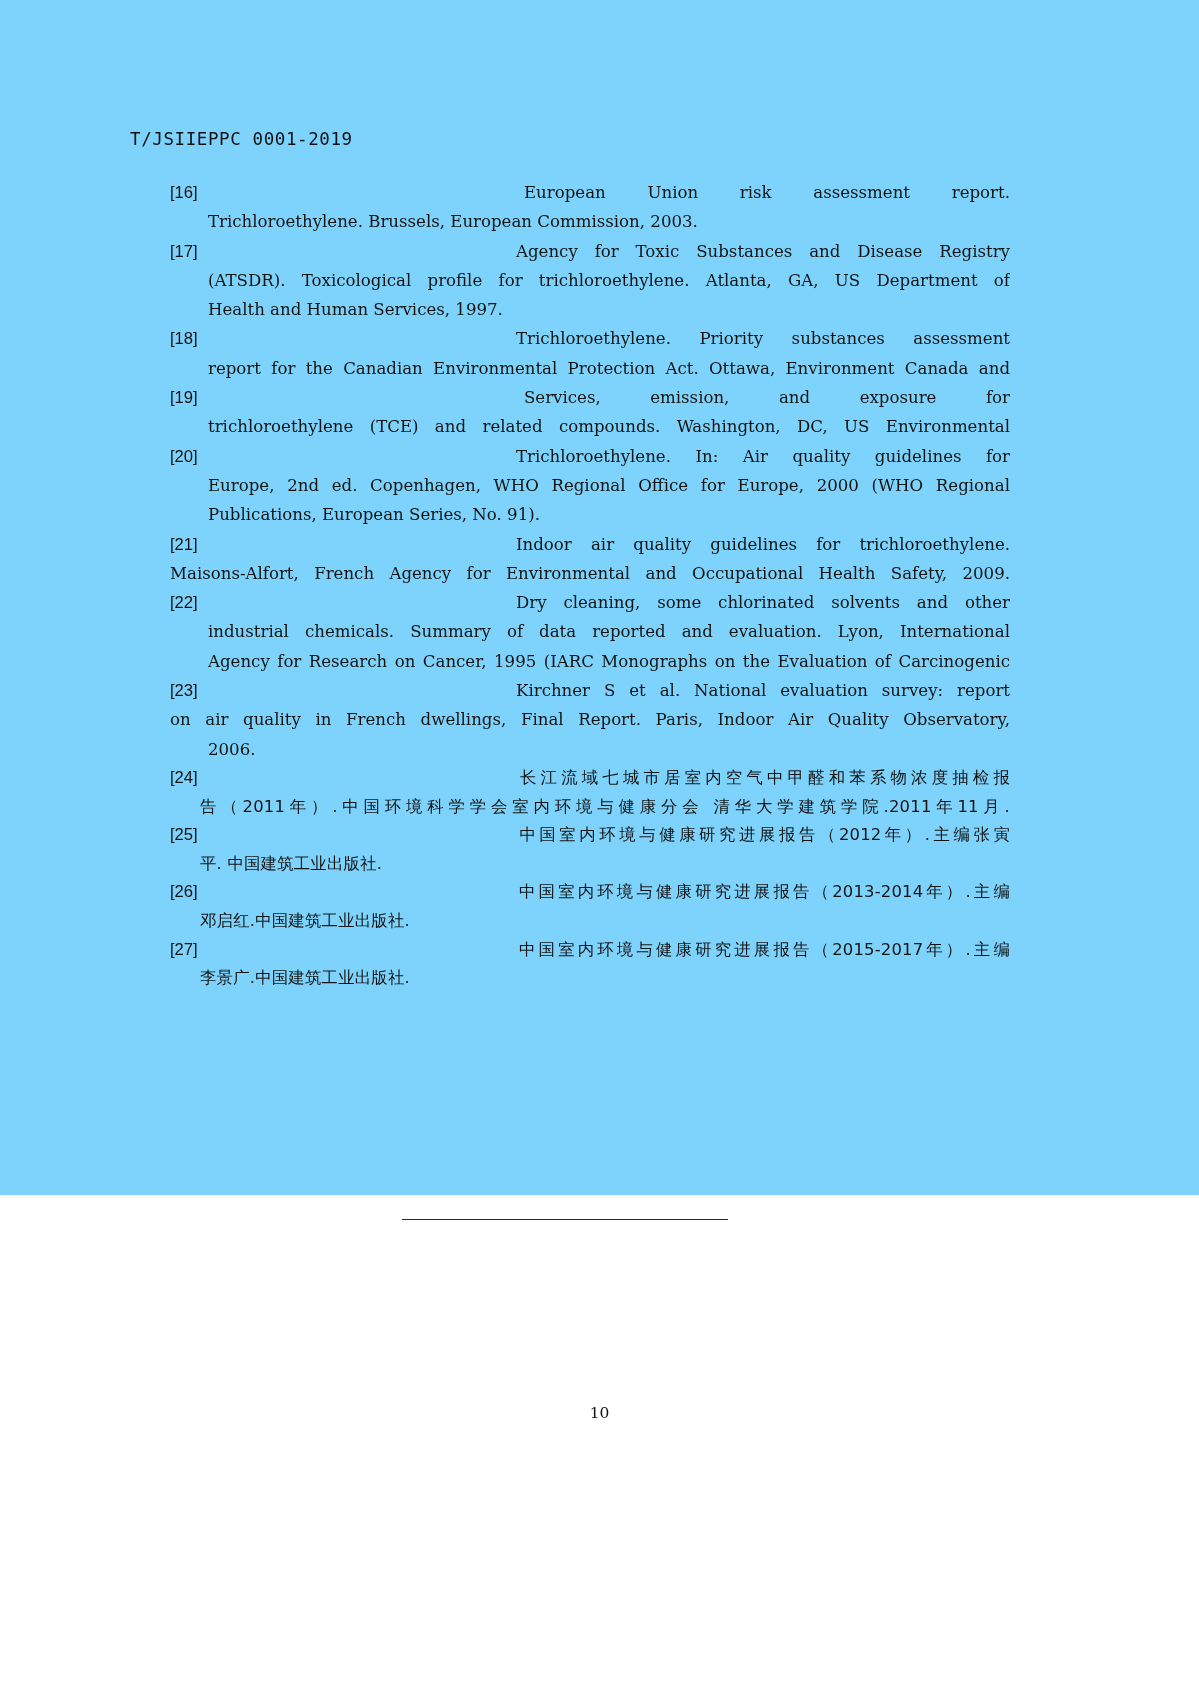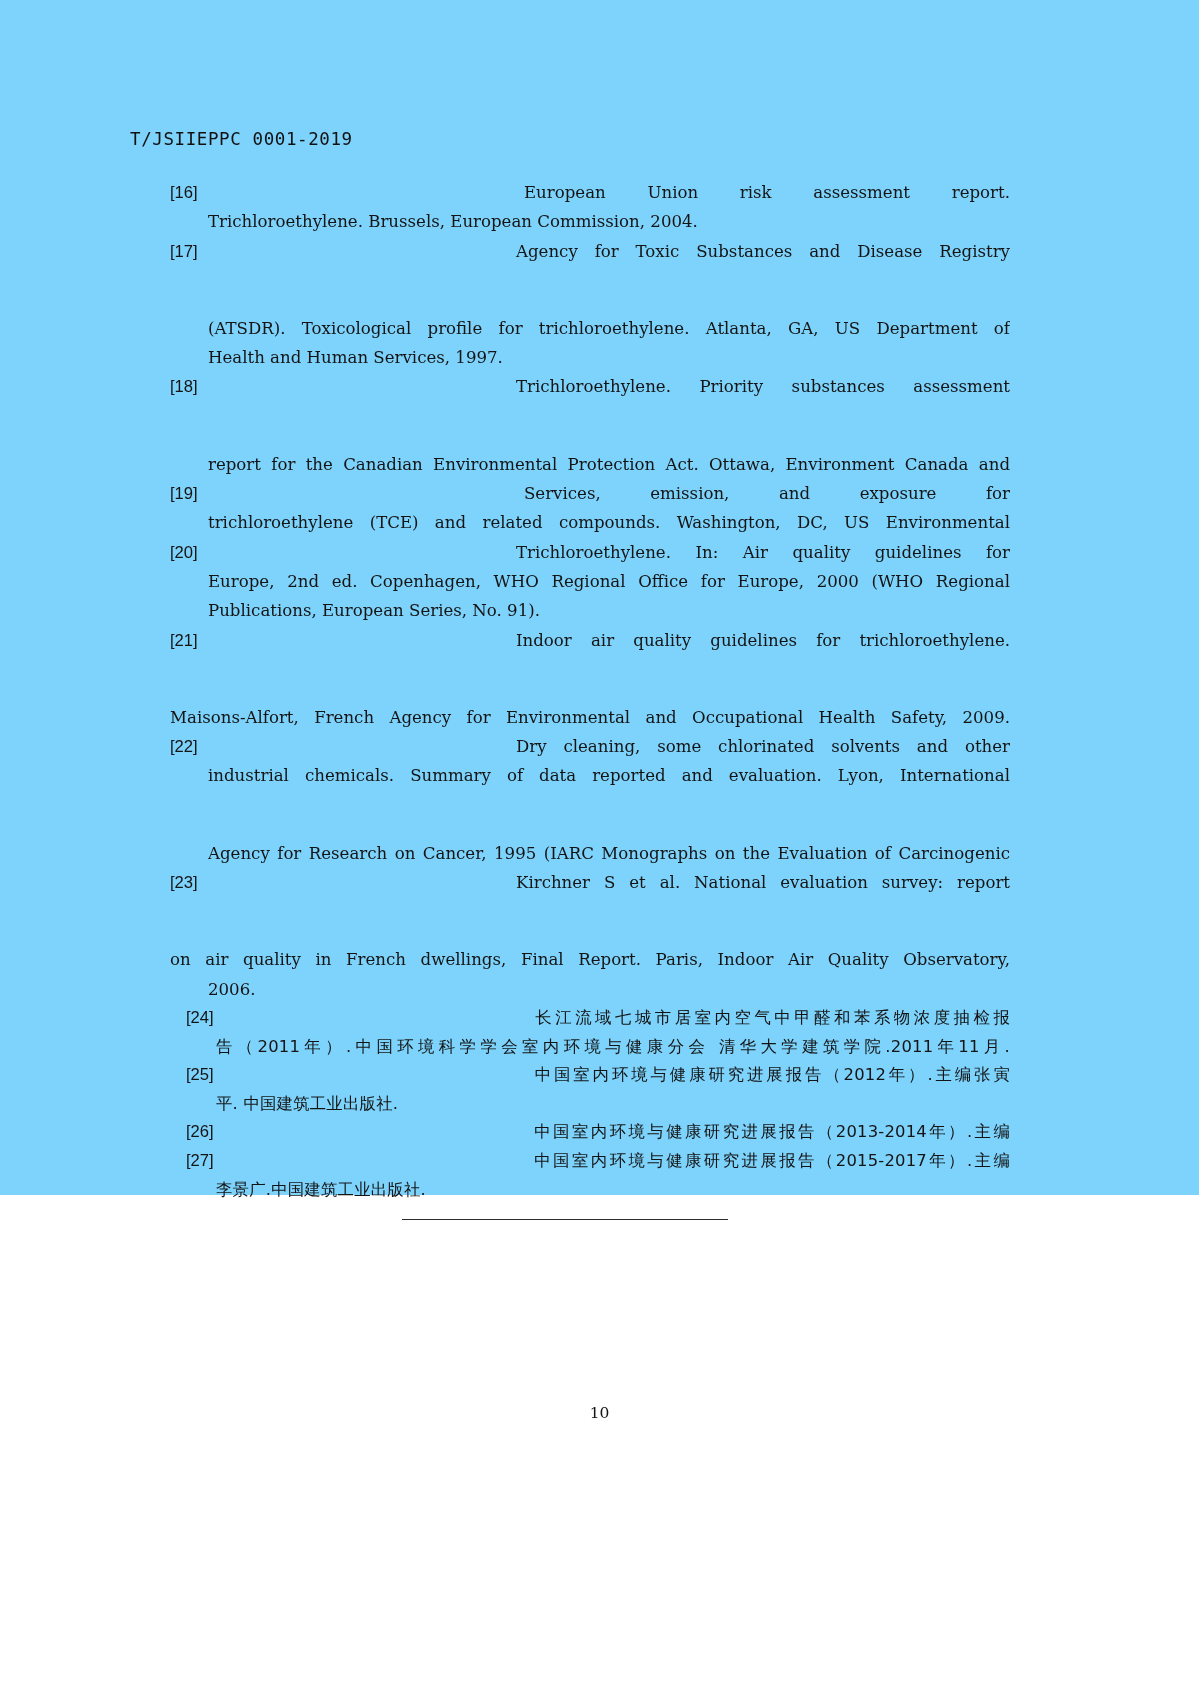--- a/index.html
+++ b/index.html
@@ -57,21 +57,20 @@
     font-family: "DejaVu Serif", "Liberation Serif", serif;
     font-size: 16.6px;
     line-height: 29.3px;
     color: #141414;
     white-space: nowrap;
   }
 
   .ref-line.cjk {
     font-size: 16.2px;
     line-height: 28.6px;
-    margin-left: 16px;
   }
 
   
   .ref-num {
     flex: 0 0 auto;
     width: 54px;
     font-family: Liberation Sans, sans-serif;
     font-size: 16.6px;
     color: #141414;
   }
@@ -107,21 +106,21 @@
   .ref-line.nojust .ref-text {
     text-align: left;
     text-align-last: left;
   }
 
   
   .ws-xl { word-spacing: 18px; }
   .ws-md { word-spacing: 4.5px; }
   .ws-sm { word-spacing: 1.6px; }
   .ws-xs { word-spacing: 0.4px; }
-  .ws-tight { word-spacing: -0.6px; margin-top: 48px; }
+  .ws-tight { word-spacing: -0.6px; }
 
   
   .leader {
     display: inline-block;
   }
   .leader-300 { width: 300px; }
   .leader-290 { width: 292px; }
 
   
   .cjk-text {
@@ -160,21 +159,21 @@
   <div class="doc-header">T/JSIIEPPC 0001-2019</div>
 
   <div class="ref-list">
 
     <div class="ref-entry">
       <div class="ref-line">
         <span class="ref-num">[16]</span>
         <span class="ref-text first ws-xl"><span class="leader leader-300"></span><span>European Union risk assessment report.</span></span>
       </div>
       <div class="ref-line ref-cont last ws-xs">
-        <span class="ref-text">Trichloroethylene. Brussels, European Commission, 2004.</span>
+        <span class="ref-text">Trichloroethylene. Brussels, European Commission, 2003.</span>
       </div>
     </div>
 
     <div class="ref-entry">
       <div class="ref-line">
         <span class="ref-num">[17]</span>
         <span class="ref-text first ws-md"><span class="leader leader-290"></span><span>Agency for Toxic Substances and Disease Registry</span></span>
       </div>
       <div class="ref-line ref-cont ws-tight">
         <span class="ref-text">(ATSDR). Toxicological profile for trichloroethylene. Atlanta, GA, US Department of</span>
@@ -271,20 +270,23 @@
       <div class="ref-line cjk ref-cont last" style="padding-left:30px;">
         <span class="ref-text cjk-text">平. 中国建筑工业出版社.</span>
       </div>
     </div>
 
     <div class="ref-entry">
       <div class="ref-line cjk">
         <span class="ref-num">[26]</span>
         <span class="ref-text first cjk-text"><span class="leader leader-290"></span><span>中国室内环境与健康研究进展报告（2013-2014年）.主编</span></span>
       </div>
+      <div class="ref-line cjk ref-cont last" style="padding-left:30px;">
+        <span class="ref-text cjk-text">邓启红.中国建筑工业出版社.</span>
+      </div>
     </div>
 
     <div class="ref-entry">
       <div class="ref-line cjk">
         <span class="ref-num">[27]</span>
         <span class="ref-text first cjk-text"><span class="leader leader-290"></span><span>中国室内环境与健康研究进展报告（2015-2017年）.主编</span></span>
       </div>
       <div class="ref-line cjk ref-cont last" style="padding-left:30px;">
         <span class="ref-text cjk-text">李景广.中国建筑工业出版社.</span>
       </div>

